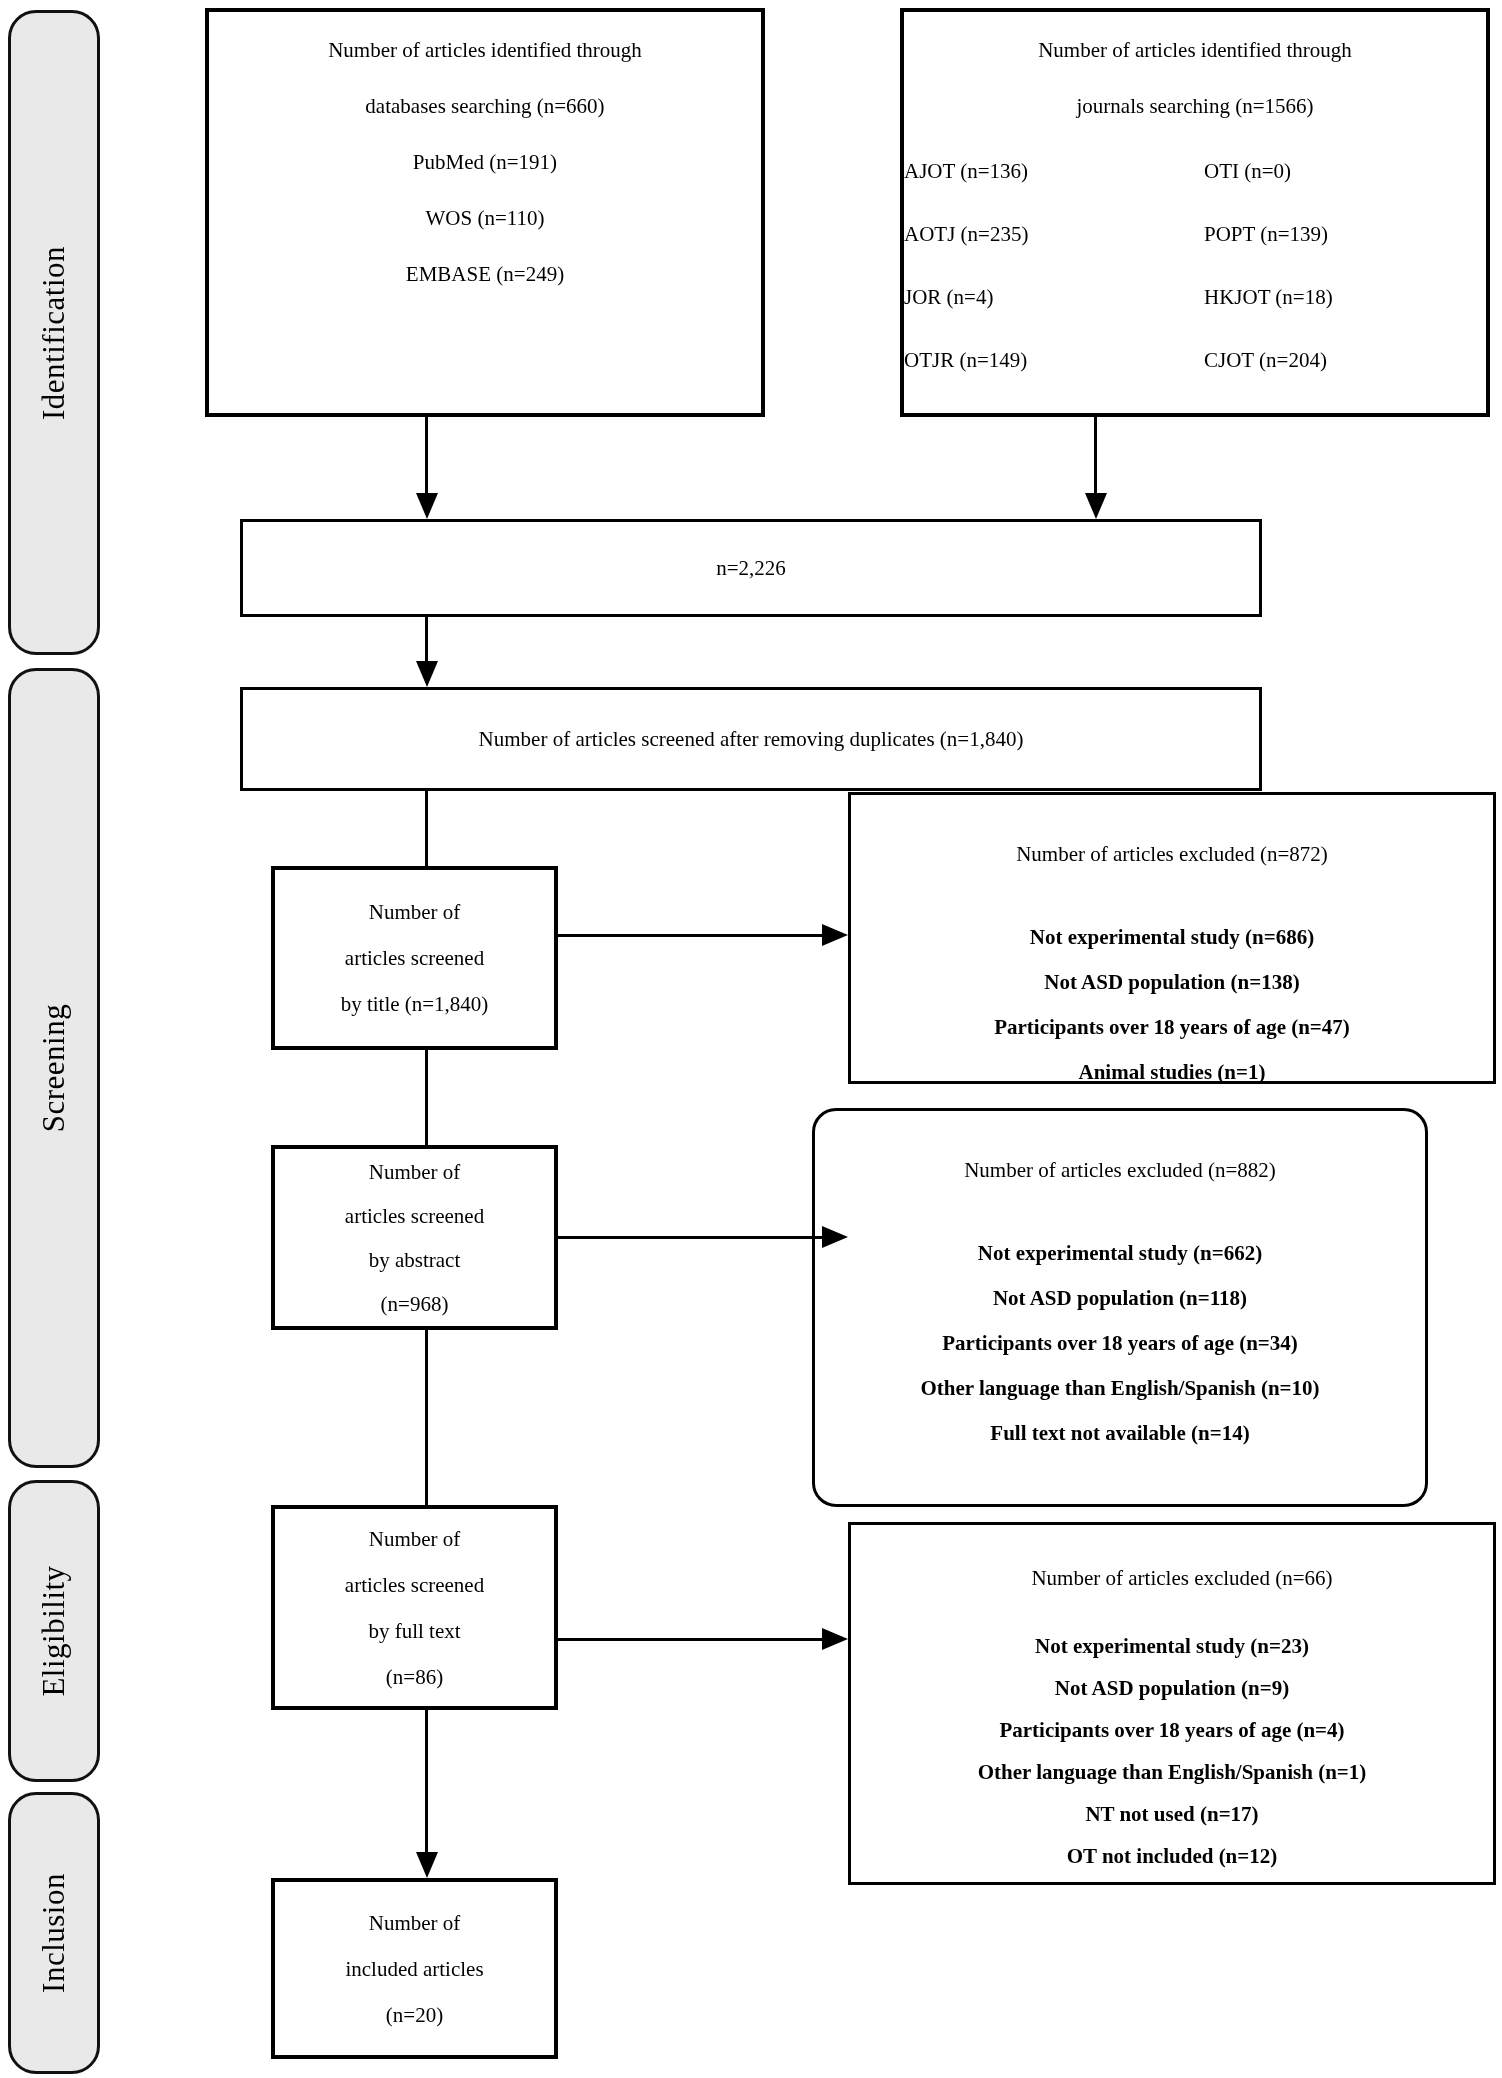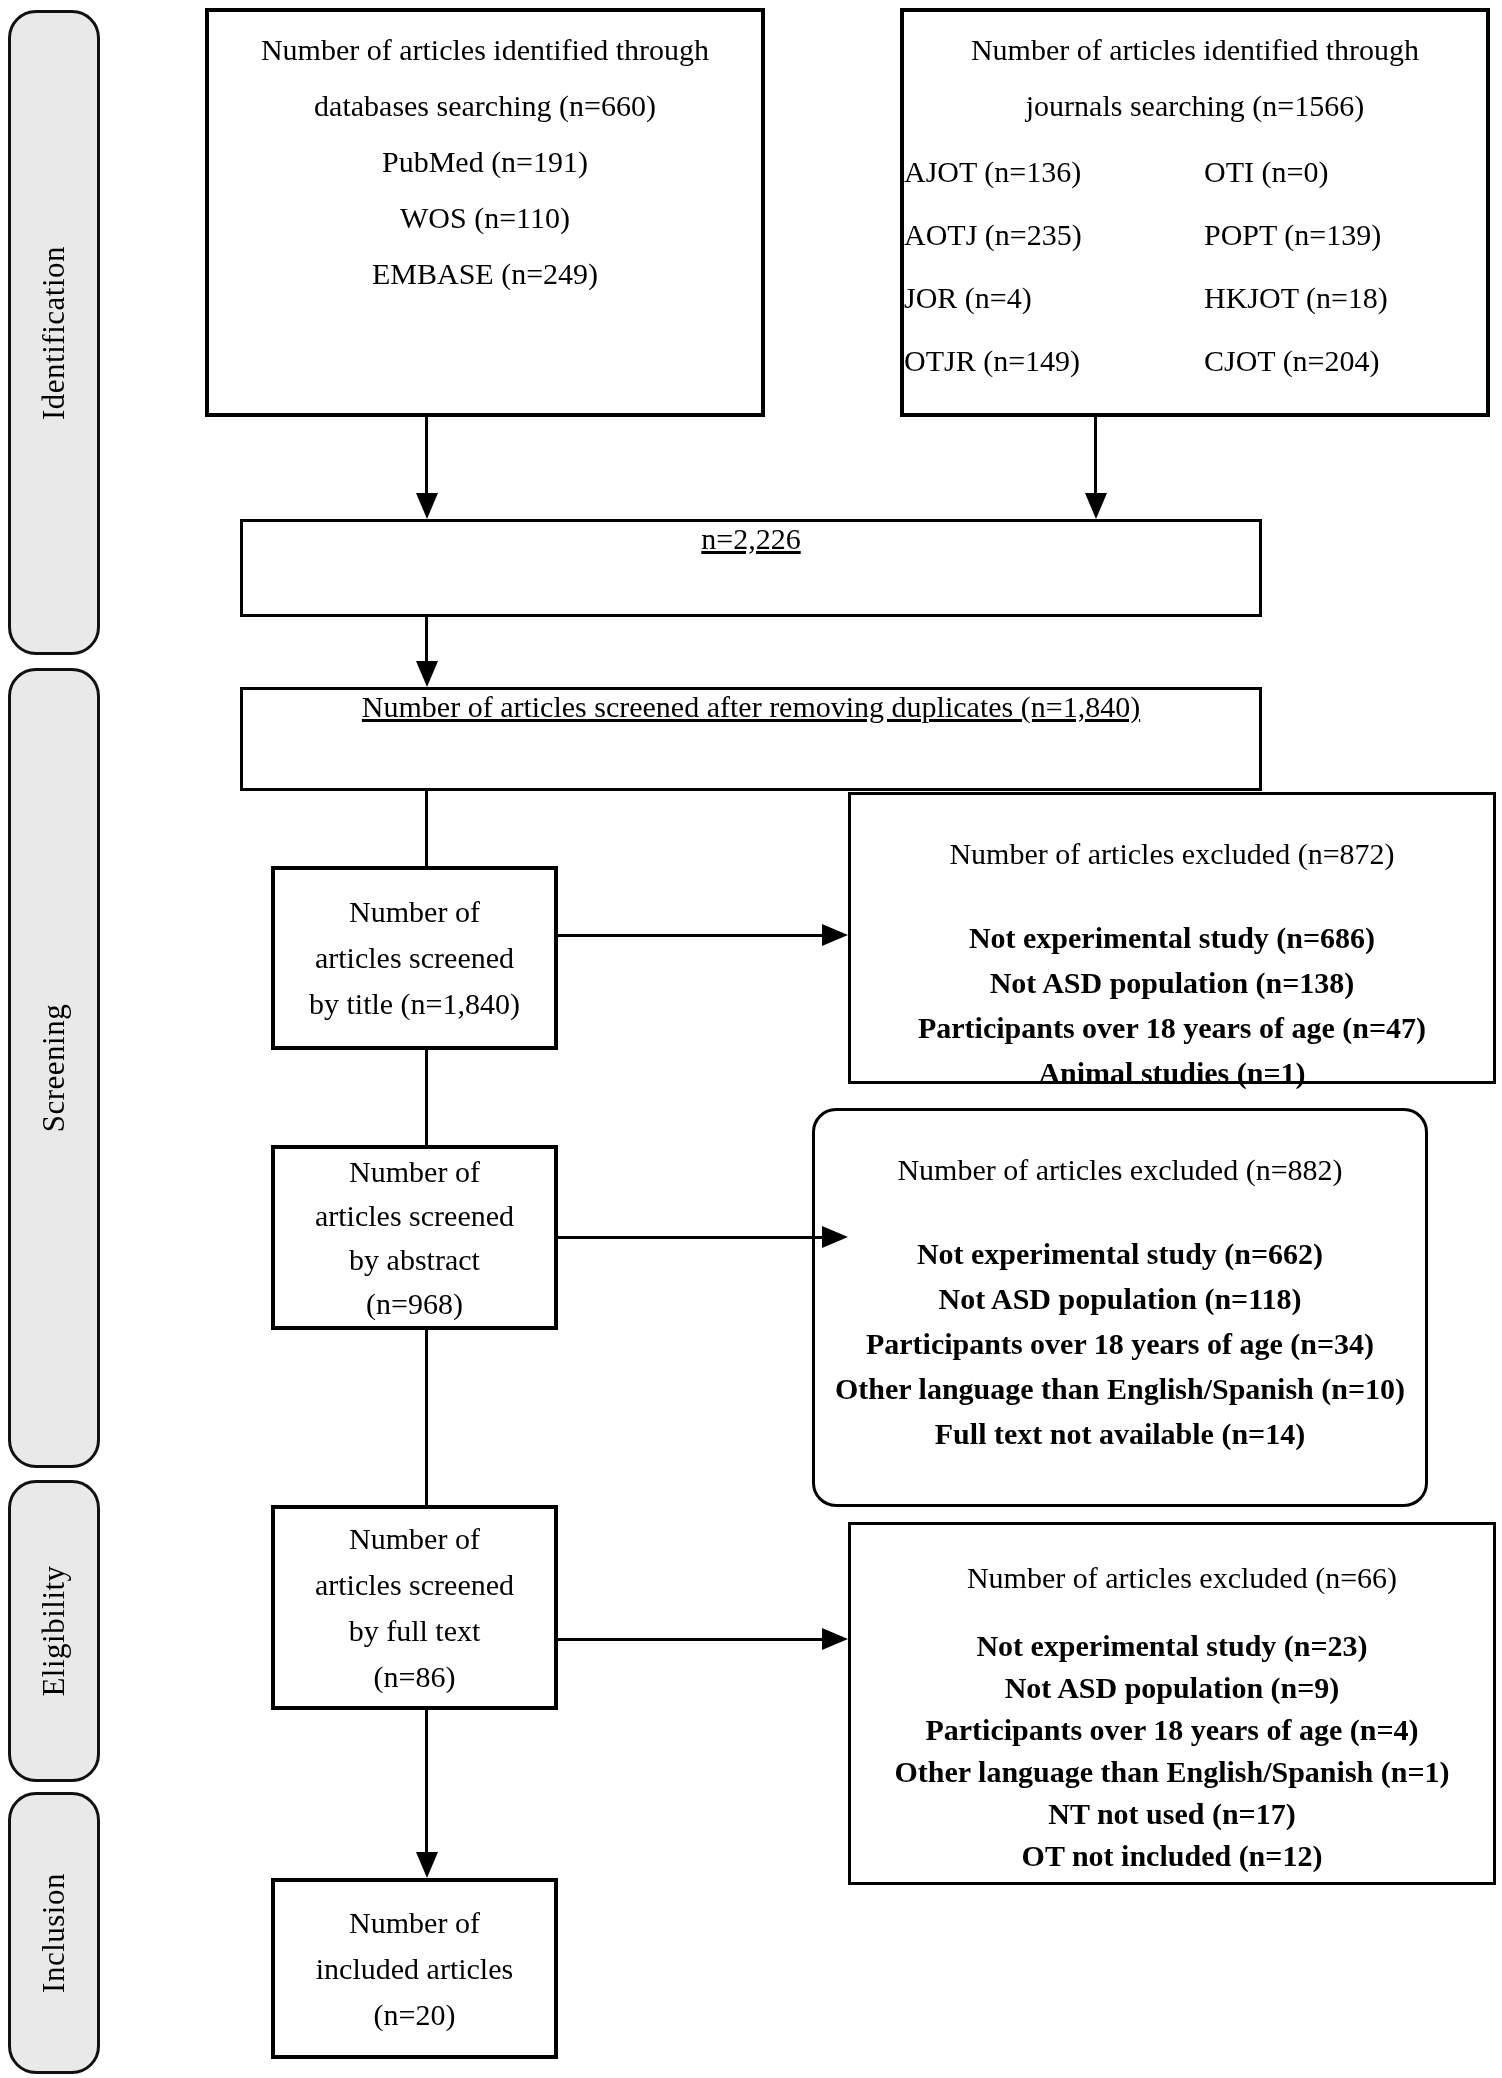--- a/index.html
+++ b/index.html
@@ -15,25 +15,25 @@
     display:flex;align-items:center;justify-content:center;
     box-sizing:border-box;
   }
   .stage span{
     transform:rotate(-90deg);white-space:nowrap;
     font-size:31px;letter-spacing:.5px;
   }
   
   .box{
     position:absolute;background:#fff;border:3px solid #000;
-    box-sizing:border-box;text-align:center;font-size:30px;
+    box-sizing:border-box;text-align:center;font-size:21px;
   }
   .screen-box{border-width:4px;display:flex;flex-direction:column;
     justify-content:center;line-height:46px;}
-  .center-box{display:flex;align-items:flex-start;justify-content:center;text-decoration:underline;}
+  .center-box{display:flex;align-items:center;justify-content:center;}
   .top-box{padding-top:10px;line-height:56px;}
   .journal-grid{
     display:grid;grid-template-columns:300px 1fr;
     text-align:left;line-height:63px;margin-top:6px;
   }
   .excl-head{line-height:46px;margin-top:36px;}
   .excl-items{line-height:45px;margin-top:38px;font-weight:bold;}
   
   .vline,.hline{position:absolute;background:#000;}
   .head-down{

